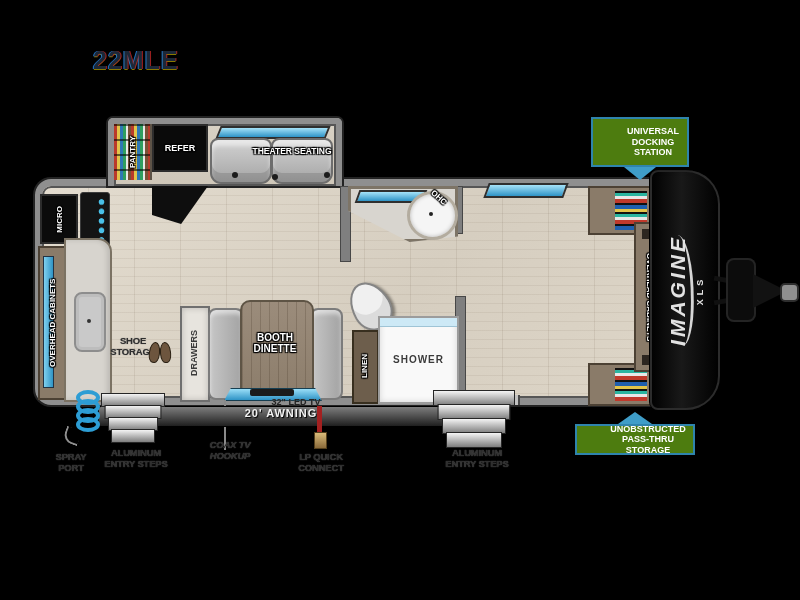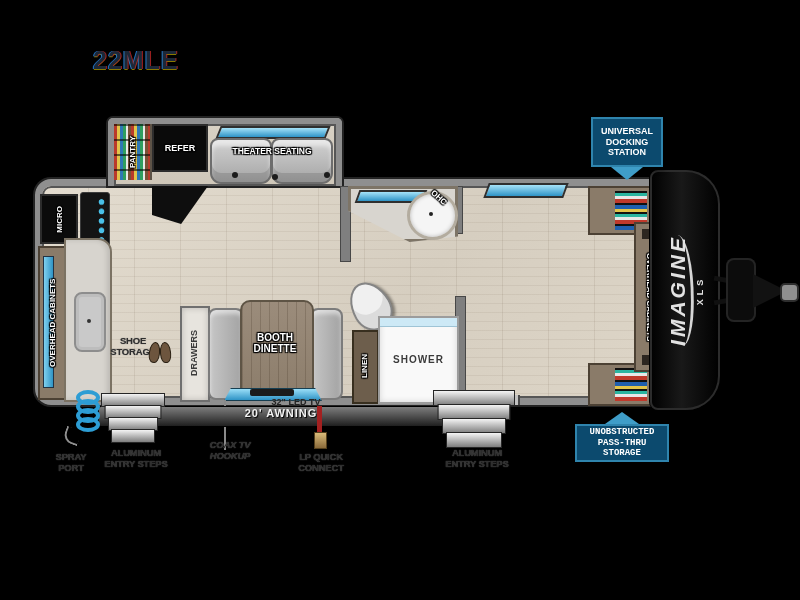--- a/index.html
+++ b/index.html
@@ -196,46 +196,46 @@
   [data-name="spray-port-icon"] i:nth-child(4){top:27px;}
   [data-name="spray-port-leader"]{left:64px;top:428px;width:14px;height:14px;
     border-left:2px solid #909090;border-bottom:2px solid #909090;border-bottom-left-radius:10px;
     transform:rotate(20deg);}
   [data-name="coax-leader"]{left:224px;top:400px;width:2px;height:50px;background:#8a8a8a;}
   [data-name="lp-connect-icon-line"]{left:317px;top:406px;width:5px;height:28px;background:#a32020;z-index:5;}
   [data-name="lp-connect-icon-tip"]{left:314px;top:432px;width:11px;height:15px;
     background:linear-gradient(180deg,#d9ba79,#8a6a3a);border:1px solid #55401c;z-index:5;}
 
   
-  .callout{background:#0c4a6e;box-shadow:inset 0 0 0 2px #2f84ad,2px 3px 4px rgba(0,0,0,.55);
+  .callout{background:#4d7c0f;box-shadow:inset 0 0 0 2px #2f84ad,2px 3px 4px rgba(0,0,0,.55);
     color:#fff;font-weight:bold;font-size:9px;line-height:1.18;text-align:center;
-    display:flex;align-items:center;justify-content:center;z-index:6;}
+    display:flex;align-items:center;justify-content:center;z-index:6;padding-left:26px;}
   [data-name="callout-docking-station"]{left:591px;top:117px;width:72px;height:50px;}
   [data-name="callout-docking-station"]::after{content:"";position:absolute;left:50%;bottom:-13px;
     transform:translateX(-50%);border-left:16px solid transparent;border-right:16px solid transparent;
     border-top:13px solid #3f9dc8;}
-  [data-name="callout-passthru-storage"]{left:575px;top:424px;width:94px;height:38px;font-family:Liberation Mono, monospace;}
+  [data-name="callout-passthru-storage"]{left:575px;top:424px;width:94px;height:31px;}
   [data-name="callout-passthru-storage"]::before{content:"";position:absolute;left:50%;top:-12px;
     transform:translateX(-50%);border-left:17px solid transparent;border-right:17px solid transparent;
     border-bottom:12px solid #3f9dc8;}
 
   
   .ann{color:#2f2f2f;font-weight:bold;font-size:9.5px;line-height:1.15;text-align:center;
     text-shadow:0 0 1px #6a6a6a;letter-spacing:-0.2px;}
   [data-name="spray-port-label"]{left:44px;top:452px;width:54px;}
   [data-name="entry-steps-left-label"]{left:86px;top:448px;width:100px;}
   [data-name="coax-label"]{left:188px;top:440px;width:84px;font-style:italic;}
   [data-name="lp-connect-label"]{left:283px;top:452px;width:76px;}
   [data-name="entry-steps-right-label"]{left:427px;top:448px;width:100px;}
 
   
   .pre{white-space:pre-line;}
   .outl{color:#fff;font-weight:bold;
     text-shadow:1px 1px 1px #000,-1px -1px 1px #000,1px -1px 1px #000,-1px 1px 1px #000,0 0 2px #000;}
-  .f8{font-size:8px;}.f85{font-size:8.5px;}.f9{font-size:9px;}.f10{font-size:10px;}
+  .f8{font-size:8px;}.f85{font-size:8.5px;padding-left:20px;}.f9{font-size:9px;}.f10{font-size:10px;}
   .vup{writing-mode:vertical-rl;transform:rotate(180deg);display:flex;align-items:center;justify-content:center;
     letter-spacing:0px;}
   .vdn{writing-mode:vertical-rl;display:flex;align-items:center;justify-content:center;}
   .ctr{text-align:center;line-height:1.12;}
 
   [data-name="copyright"]{left:4px;top:564px;color:#949494;font-weight:bold;font-style:italic;
     font-size:21px;letter-spacing:0.2px;}
 </style>
 </head>
 <body>

